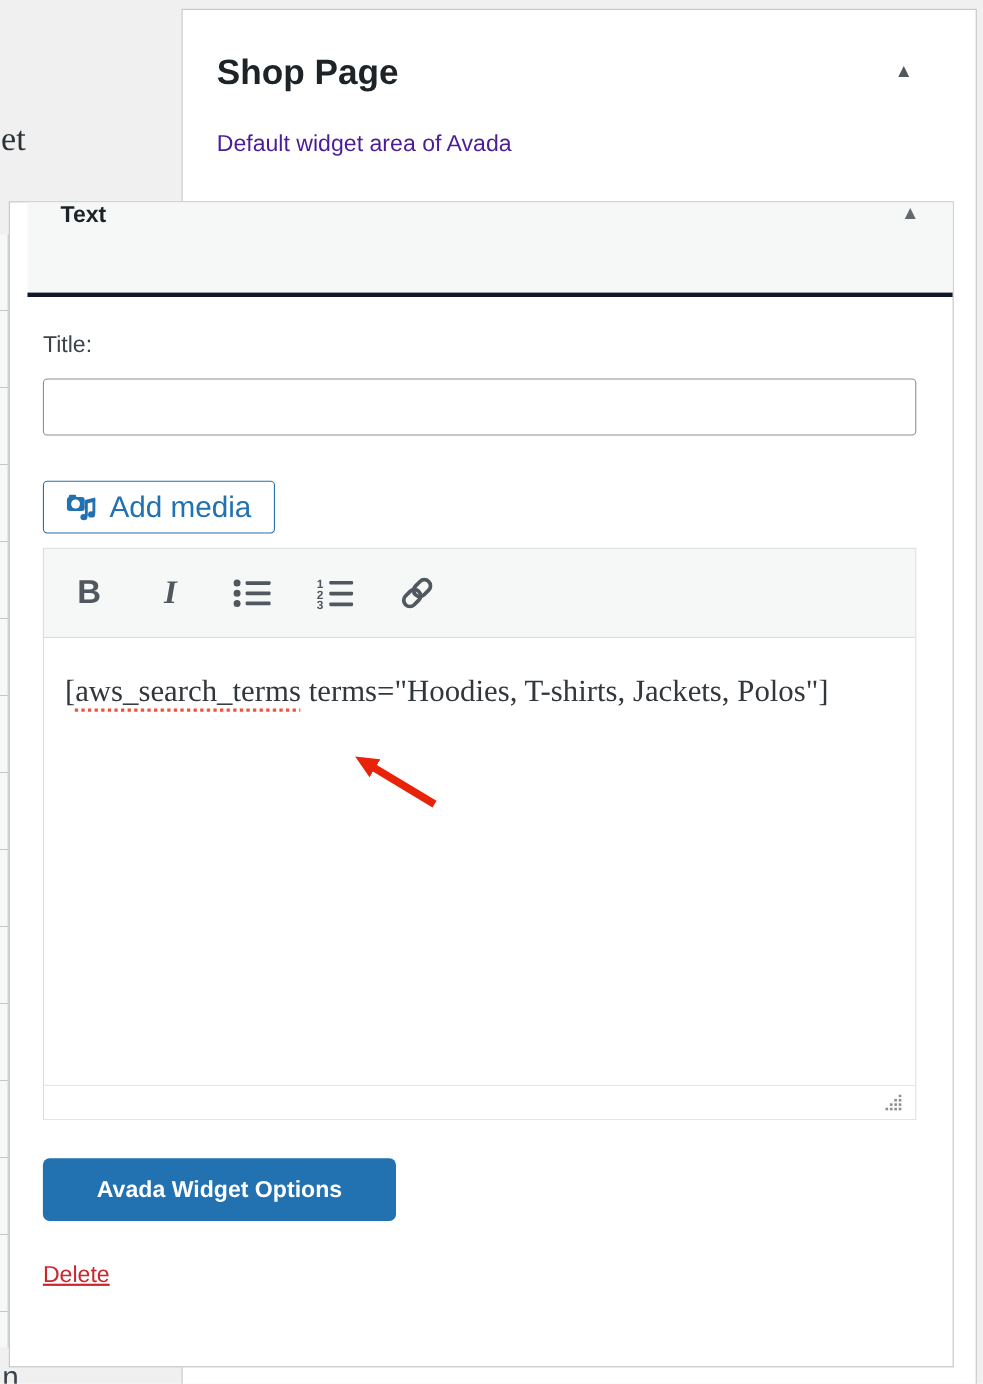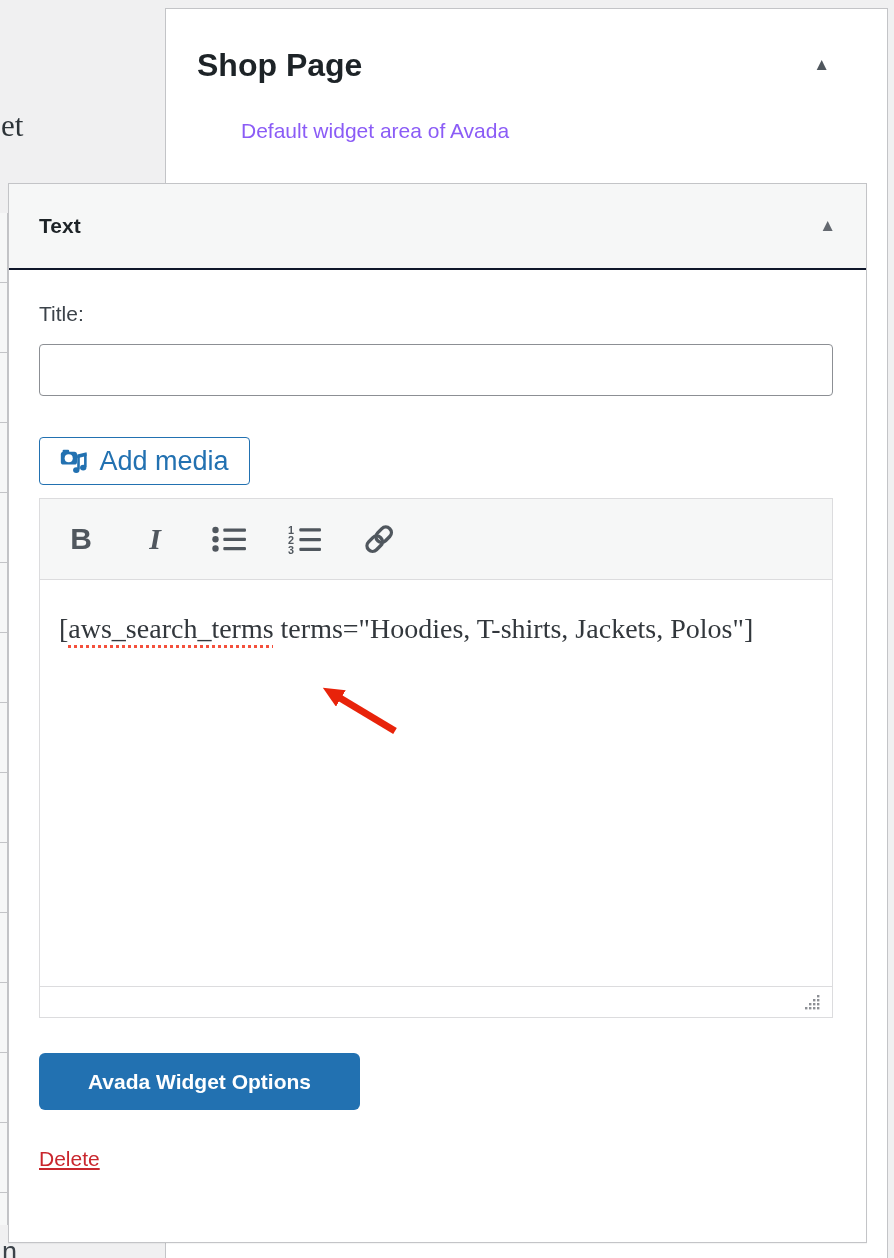--- a/index.html
+++ b/index.html
@@ -12,28 +12,28 @@
 
   
   .left-strip{position:absolute;left:0;top:213px;width:7px;height:1012px;
       background:repeating-linear-gradient(to bottom,#f6f7f7 0 69px,#c3c4c7 69px 70px);
       border-right:1px solid #c3c4c7;}
 
   
   .area-panel{position:absolute;left:165px;top:8px;width:721px;height:1270px;
       background:#fff;border:1px solid #c3c4c7;}
   .area-title{position:absolute;left:31px;top:38px;font-size:32px;font-weight:700;color:#1d2327;}
-  .area-desc{position:absolute;left:31px;top:110px;font-size:21px;color:#8b5cf6;margin-left:44px;}
+  .area-desc{position:absolute;left:31px;top:110px;font-size:21px;color:#4c1d95;}
   .area-toggle{position:absolute;right:57px;top:46px;font-size:17px;color:#50575e;cursor:pointer;}
 
   
   .text-panel{position:absolute;left:8px;top:183px;width:857px;height:1058px;background:#fff;
       border:1px solid #c3c4c7;box-shadow:0 1px 1px rgba(0,0,0,.04);}
-  .text-header{height:86px;background:#f6f7f7;border-bottom:2px solid #0f172a;
-      display:flex;align-items:center;padding:0 30px;box-sizing:border-box;}
+  .text-header{height:86px;background:#f6f7f7;border-bottom:4px solid #0f172a;
+      display:flex;padding:0 30px;box-sizing:border-box;margin-left:16px;}
   .text-title{font-size:21px;font-weight:600;color:#1d2327;}
   .text-toggle{margin-left:auto;font-size:17px;color:#646970;cursor:pointer;}
 
   .field-label{position:absolute;left:30px;top:118px;font-size:21px;color:#3c434a;}
   .title-input{position:absolute;left:30px;top:160px;width:794px;height:52px;box-sizing:border-box;
       border:1px solid #8c8f94;border-radius:4px;background:#fff;font-size:20px;padding:0 12px;outline:none;}
 
   .media-btn{position:absolute;left:30px;top:253px;width:211px;height:48px;box-sizing:border-box;
       display:flex;align-items:center;justify-content:center;gap:11px;
       background:#fff;border:1px solid #2271b1;border-radius:4px;color:#2271b1;

